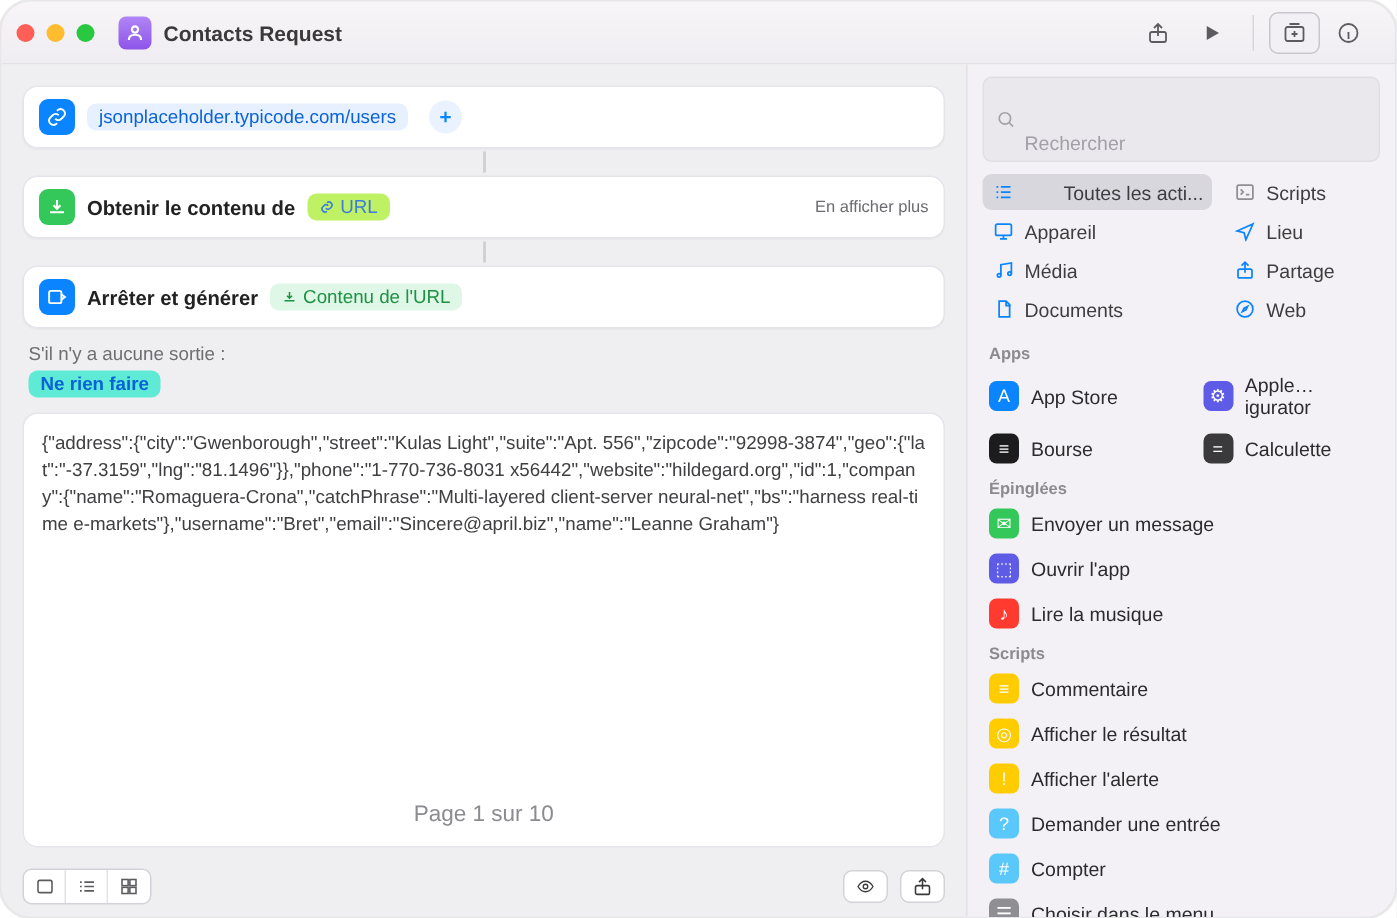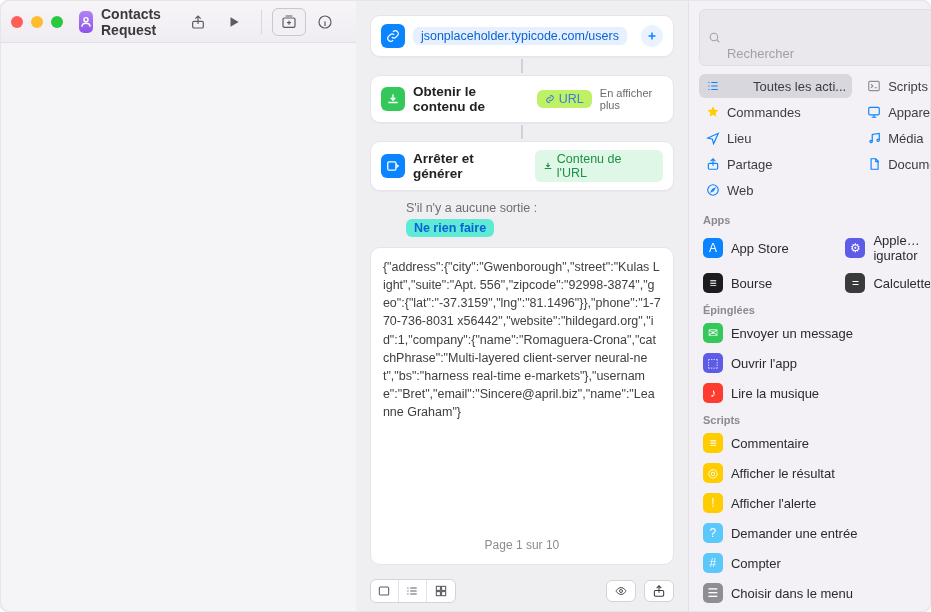--- a/index.html
+++ b/index.html
@@ -1,17 +1,17 @@
 <!DOCTYPE html>
 <html><head>
 <meta charset="utf-8">
 <style>
 * { margin: 0; padding: 0; box-sizing: border-box; font-family: -apple-system, BlinkMacSystemFont, "Segoe UI", Helvetica, Arial, sans-serif; }
 body { background: #fff; width: 931px; height: 612px; overflow: hidden; }
-.window { width: 931px; height: 612px; background: #f5f4f6; border-radius: 10px; overflow: hidden; display: flex; flex-direction: row; box-shadow: 0 0 0 1px rgba(0,0,0,.08); border: 1px solid #e6e6e6; }
+.window { width: 931px; height: 612px; background: #f5f4f6; border-radius: 21px; overflow: hidden; display: flex; flex-direction: column; box-shadow: 0 0 0 1px rgba(0,0,0,.08); border: 1px solid #e6e6e6; }
 .titlebar { height: 42px; display: flex; align-items: center; padding: 0 10px; gap: 8px; background: linear-gradient(#f7f5f8,#efedf1); border-bottom: 1px solid #e2e0e4; }
 .traffic { display: flex; gap: 8px; margin-right: 8px; }
 .tl { width: 12px; height: 12px; border-radius: 50%; }
 .tl.red { background:#ff5f57; } .tl.yellow { background:#febc2e; } .tl.green { background:#28c840; }
 .app-icon { width: 22px; height: 22px; border-radius: 5px; background: linear-gradient(#b085f5,#8e54e9); display:flex; align-items:center; justify-content:center; color:#fff; }
 .title { font-weight: 600; font-size: 14px; color:#3a3a3c; }
 .titlebar-right { margin-left:auto; display:flex; align-items:center; gap:2px; }
 .tb-btn { width: 34px; height: 28px; display:flex; align-items:center; justify-content:center; border-radius:6px; color:#5c5c60; }
 .tb-group { display:flex; gap:2px; padding:0 4px; }
 .divider-v { width:1px; height:24px; background:#d9d7dc; margin:0 4px; }
@@ -26,26 +26,26 @@
 .token-url-bg { background:#e7f0fe; color:#0a63d6; }
 .token-green-bg { background:#def7e6; color:#1e9144; }
 .token-pill { background:#bef264; color:#3e7adf; }
 .card-label { font-size:13.5px; color:#222; font-weight:600; }
 .more { margin-left:auto; font-size:11px; color:#6b6b70; }
 .plus-round { width:22px; height:22px; border-radius:11px; background:#eaf2ff; color:#0a84ff; display:flex; align-items:center; justify-content:center; margin-left:6px; font-weight:700; }
 
 .connector { height:14px; display:flex; justify-content:center; margin:-8px 0; }
 .connector::before { content:""; width:2px; height:14px; background:#d2d0d6; }
 
-.subline { font-size:12.5px; color:#6e6e73; padding-left:4px;margin-left:32px; }
+.subline { font-size:12.5px; color:#6e6e73; padding-left:4px; }
 .subline .nothing { display:inline-block; background:#5eead4; color:#0a63d6; padding:2px 8px; border-radius:6px; font-weight:600; margin-top:4px; }
 
 .output-box { background:#fff; border:1px solid #e6e4ea; border-radius:10px; padding:10px 12px; font-size:12.5px; color:#404043; line-height:1.45; overflow:auto; font-family: -apple-system, "SF Pro Text", sans-serif; word-break:break-all; flex:1; display:flex; flex-direction:column; }
 .output-text { flex:1; }
-.page-ind { text-align:center; font-size:12px; color:#8b8b90; margin-top:8px; }
+.page-ind { text-align:center; font-size:15px; color:#8b8b90; margin-top:8px; }
 
 .editor-footer { display:flex; align-items:center; gap:6px; padding-top:4px; }
 .seg { display:flex; border:1px solid #d4d2d8; border-radius:6px; overflow:hidden; background:#fff; }
 .seg .sbtn { width:28px; height:22px; display:flex; align-items:center; justify-content:center; color:#5c5c60; border-right:1px solid #e4e2e8; }
 .seg .sbtn:last-child { border-right:none; }
 .footer-right { margin-left:auto; display:flex; gap:8px; }
 .ficon { width:30px; height:22px; border:1px solid #d4d2d8; border-radius:6px; display:flex; align-items:center; justify-content:center; background:#fff; color:#3a3a3c; }
 
 .sidebar { width:286px; border-left:1px solid #e2e0e4; background:#f3f1f5; display:flex; flex-direction:column; min-height:0; }
 .search-row { padding:8px 10px; }
@@ -243,28 +243,20 @@
           <div class="cat">
             <span class="cic" style="color:#8e8e93">
               <svg width="14" height="14" viewBox="0 0 24 24" fill="none" stroke="currentColor" stroke-width="2">
                 <rect x="3" y="4" width="18" height="16" rx="2"></rect>
                 <path d="M7 9l3 3-3 3M13 15h4"></path>
               </svg>
             </span>
             <span class="cat-label">Scripts</span>
           </div>
           <div class="cat">
-            <span class="cic" style="color:#ffcc00">
-              <svg width="14" height="14" viewBox="0 0 24 24" fill="currentColor">
-                <path d="M12 2l2.6 6.3 6.8.6-5.1 4.5 1.5 6.6L12 16.9 6.2 20l1.5-6.6L2.6 8.9l6.8-.6z"></path>
-              </svg>
-            </span>
-            <span class="cat-label">Commandes</span>
-          </div>
-          <div class="cat">
             <span class="cic" style="color:#0a84ff">
               <svg width="14" height="14" viewBox="0 0 24 24" fill="none" stroke="currentColor" stroke-width="2">
                 <rect x="3" y="4" width="18" height="13" rx="2"></rect>
                 <path d="M8 21h8M12 17v4"></path>
               </svg>
             </span>
             <span class="cat-label">Appareil</span>
           </div>
           <div class="cat">
             <span class="cic" style="color:#0a84ff">

